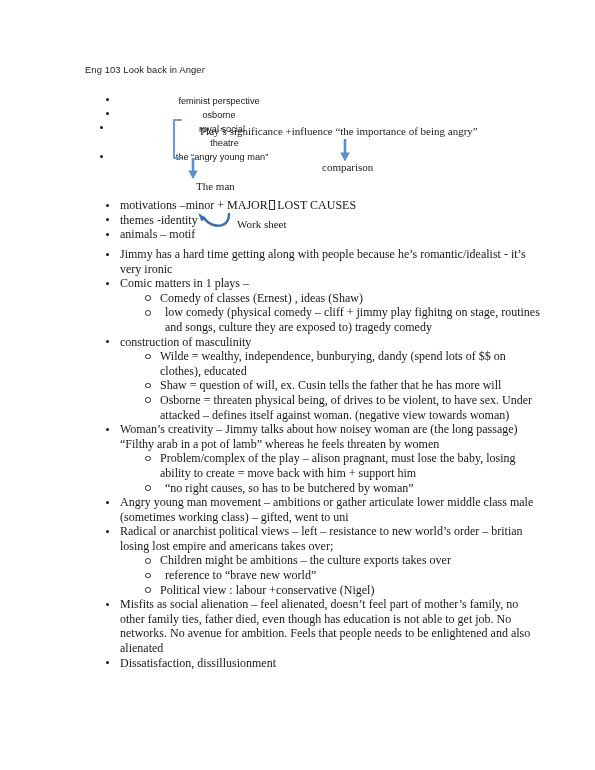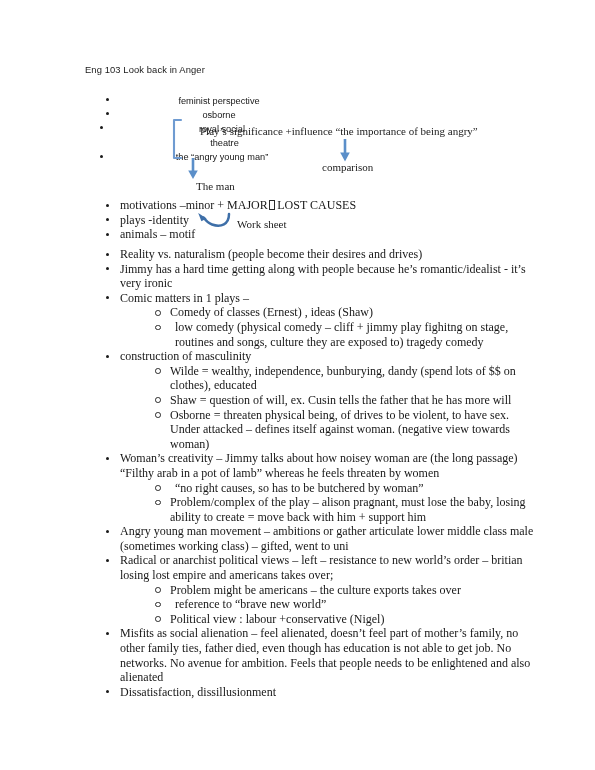--- a/index.html
+++ b/index.html
@@ -93,21 +93,21 @@
   .serif-group {
     position: absolute;
     left: 120px;
     top: 198px;
     font-family: "Liberation Serif", "DejaVu Serif", serif;
     font-size: 12px;
     line-height: 14.6px;
     width: 420px;
   }
   .serif-group ul.lvl2 {
-    margin-left: 50px;
+    margin-left: 40px;
   }
   .serif-group li.b1 { margin-bottom: 0; }
   .ind-extra { padding-left: 5px; }
   .ind-extra > .circ { left: -20px; }
   .tofu {
     display: inline-block;
     border: 1px solid #2b2b2b;
     width: 4.5px;
     height: 8px;
     vertical-align: -1px;
@@ -193,36 +193,32 @@
   </svg>
 
   <div class="serif-group" style="top:198px; left:120px; width:300px;">
     <ul class="lvl1">
       <li class="b1">
         <span class="dot"></span>
         <span>motivations –minor + MAJOR</span><span class="tofu"></span><span>LOST CAUSES</span>
       </li>
       <li class="b1">
         <span class="dot"></span>
-        <span>plays -identity</span>
+        <span>themes -identity</span>
       </li>
       <li class="b1">
         <span class="dot"></span>
         <span>animals – motif</span>
       </li>
     </ul>
   </div>
 
   <div class="serif-group" style="top:247px; left:120px; width:420px;">
     <ul class="lvl1">
 
-      <li class="b1">
-        <span class="dot"></span>
-        <span>Reality vs. naturalism (people become their desires and drives)</span>
-      </li>
 
       <li class="b1">
         <span class="dot"></span>
         <span>Jimmy has a hard time getting along with people because he’s romantic/idealist  - it’s very ironic</span>
       </li>
 
       <li class="b1">
         <span class="dot"></span>
         <span>Comic matters in 1 plays –</span>
         <ul class="lvl2">
@@ -253,43 +249,43 @@
             <span class="circ"></span>
             <span>Osborne = threaten physical being, of drives to be violent, to have sex. Under attacked – defines itself against woman. (negative view towards woman)</span>
           </li>
         </ul>
       </li>
 
       <li class="b1">
         <span class="dot"></span>
         <span>Woman’s creativity – Jimmy talks about how noisey woman are (the long passage) “Filthy arab in a pot of lamb” whereas he feels threaten by women</span>
         <ul class="lvl2">
+          <li class="b2">
+            <span class="circ"></span>
+            <span>Problem/complex of the play – alison pragnant, must lose the baby, losing ability to create = move back with him + support him</span>
+          </li>
           <li class="b2 ind-extra">
             <span class="circ"></span>
             <span>“no right causes, so has to be butchered by woman”</span>
-          </li>
-          <li class="b2">
-            <span class="circ"></span>
-            <span>Problem/complex of the play – alison pragnant, must lose the baby, losing ability to create = move back with him + support him</span>
           </li>
         </ul>
       </li>
 
       <li class="b1">
         <span class="dot"></span>
         <span>Angry young man movement – ambitions or gather articulate lower middle class male (sometimes working class) – gifted, went to uni</span>
       </li>
 
       <li class="b1">
         <span class="dot"></span>
         <span>Radical or anarchist political views – left – resistance to new world’s order – britian losing lost empire and americans takes over;</span>
         <ul class="lvl2">
           <li class="b2">
             <span class="circ"></span>
-            <span>Problem might be americans – the culture exports takes over</span>
+            <span>Children might be ambitions – the culture exports takes over</span>
           </li>
           <li class="b2 ind-extra">
             <span class="circ"></span>
             <span>reference to “brave new world”</span>
           </li>
           <li class="b2">
             <span class="circ"></span>
             <span>Political view : labour +conservative (Nigel)</span>
           </li>
         </ul>

